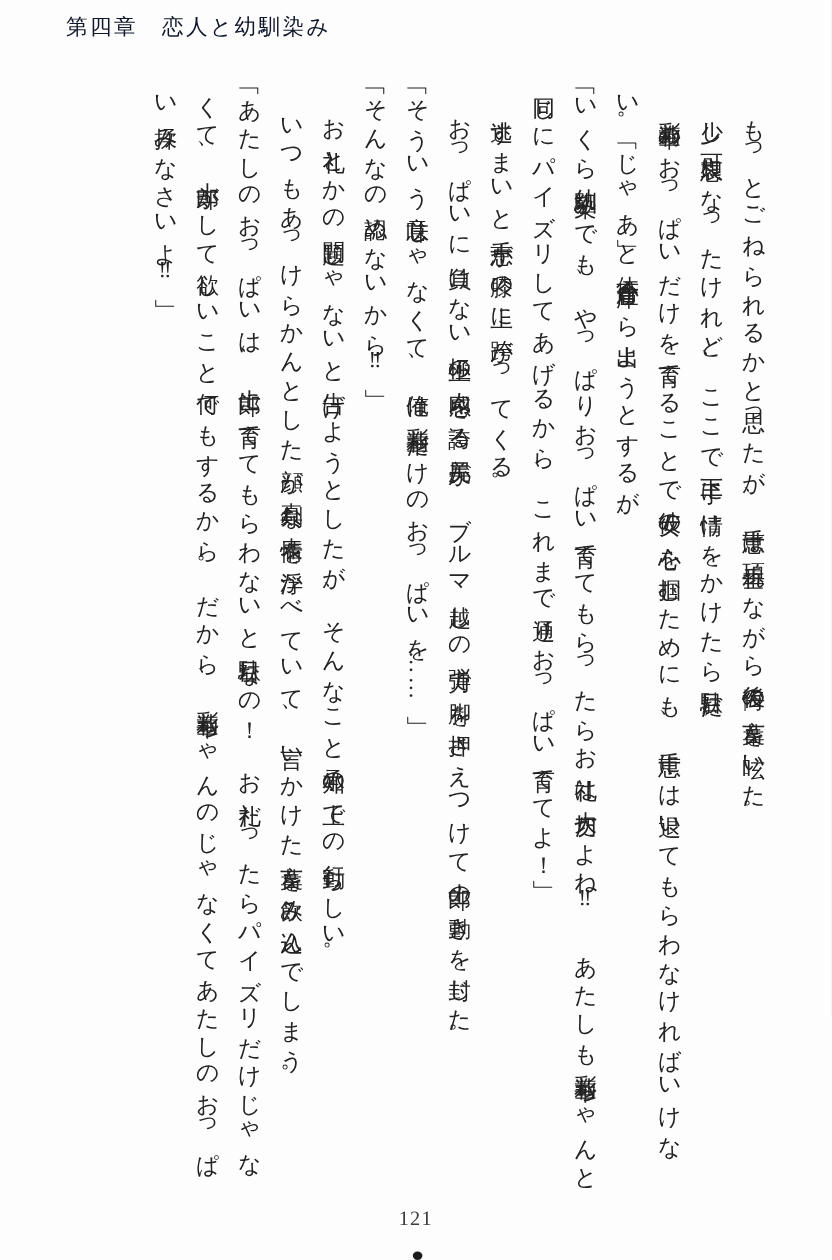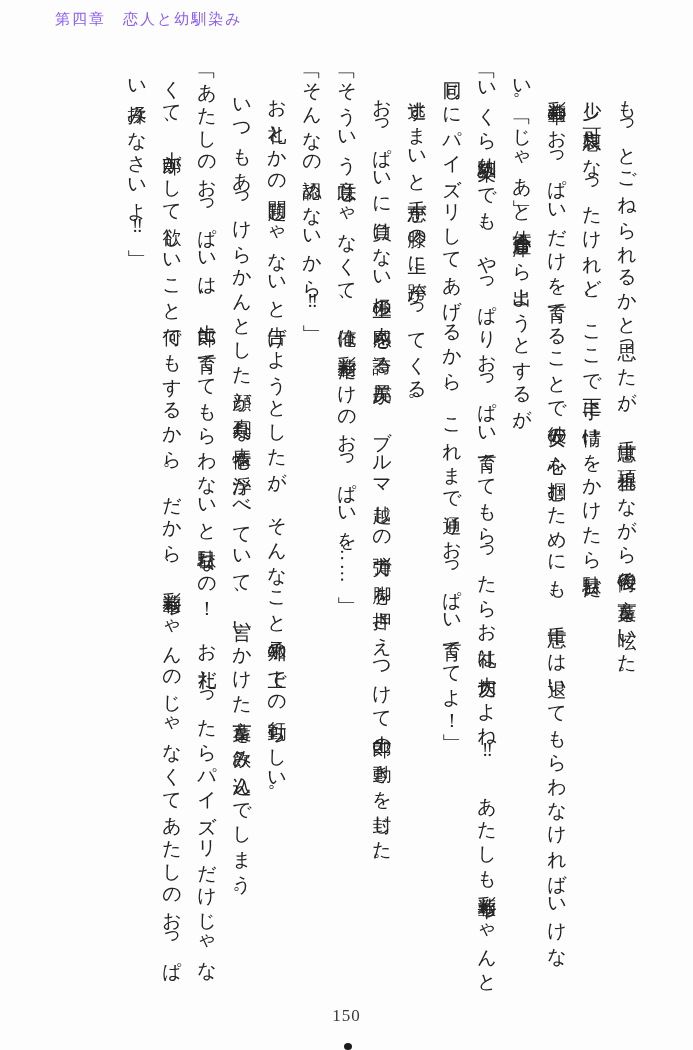--- a/index.html
+++ b/index.html
@@ -13,24 +13,24 @@
     height: 1050px;
     background: #fdfdfd;
     overflow: hidden;
     font-family: "Liberation Serif", "DejaVu Serif", serif;
     color: #242424;
   }
   .chapter-header {
     position: absolute;
     top: 10px;
     left: 55px;
-    font-size: 15px;
+    font-size: 18px;
     letter-spacing: 2px;
     white-space: nowrap;
-    color: #8b5cf6;
+    color: #0f172a;
   }
   .body-text {
     position: absolute;
     top: 67px;
     left: 40px;
     right: 48px;
     height: 918px;
     writing-mode: vertical-rl;
     text-orientation: mixed;
     font-size: 19px;
@@ -81,17 +81,17 @@
       <p class="para">「いくら幼馴染みでも、やっぱりおっぱい育ててもらったらお礼は大切だよね‼　あたしも彩莉華ちゃんと同じにパイズリしてあげるから、これまで通りおっぱい育ててよ！」</p>
       <p class="para indent">逃すまいと千恵が膝の上に跨がってくる。</p>
       <p class="para indent">おっぱいに負けない極上の肉感を誇る美尻が、ブルマ越しの弾力で脚を押さえつけて士郎の動きを封じた。</p>
       <p class="para">「そういう意味じゃなくて、俺は彩莉華だけのおっぱいを……」</p>
       <p class="para">「そんなの認めないから‼」</p>
       <p class="para indent">お礼とかの問題じゃないと告げようとしたが、そんなこと承知の上での行動らしい。</p>
       <p class="para indent">いつもあっけらかんとした顔が真剣な表情を浮かべていて、言いかけた言葉を飲み込んでしまう。</p>
       <p class="para">「あたしのおっぱいは、士郎に育ててもらわないと駄目なの！　お礼だったらパイズリだけじゃなくて、士郎がして欲しいこと何でもするから。だから、彩莉華ちゃんのじゃなくてあたしのおっぱい揉みなさいよ‼」</p>
     </div>
 
-  <div class="page-number">150</div>
+  <div class="page-number">121</div>
 
   <div class="page-edge-dot"></div>
 
 </div>
 
 </body></html>

